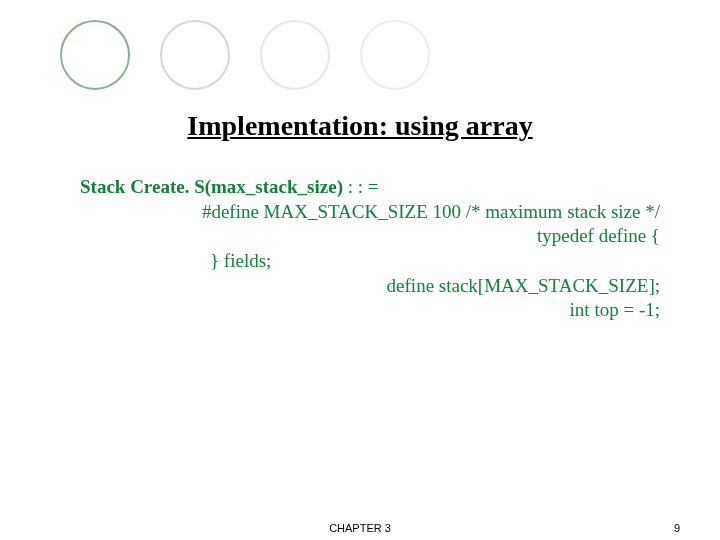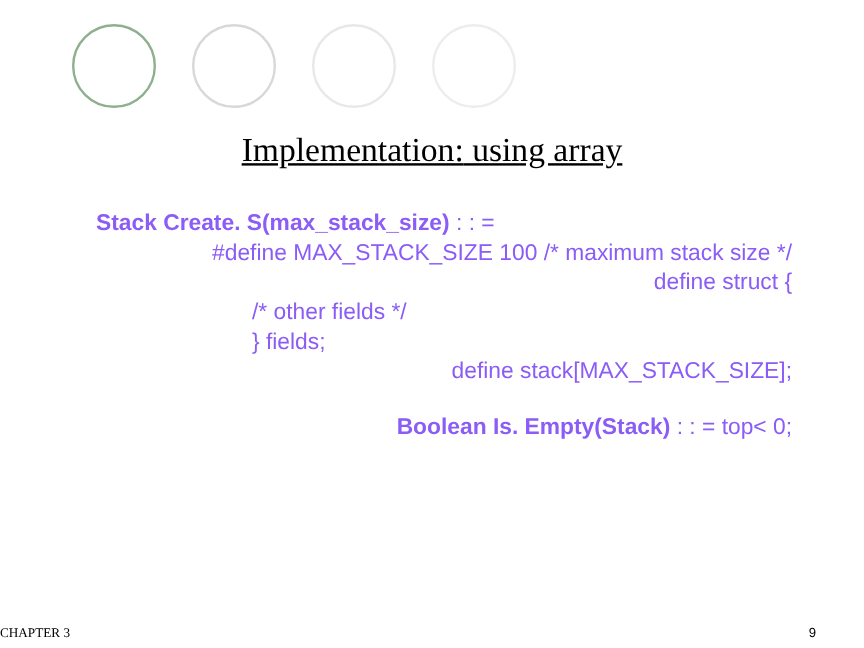--- a/index.html
+++ b/index.html
@@ -33,48 +33,49 @@
     top: 110px;
     left: 0;
     width: 100%;
     text-align: center;
   }
   .title {
     font-family: "Times New Roman", Times, serif;
     font-size: 28px;
     color: #000;
   }
-  .title .bold { font-weight: normal; text-decoration: underline; }
-  .title .rest { text-decoration: underline; font-weight: normal; }
+  .title .bold { font-weight: bold; text-decoration: underline; }
+  .title .rest { text-decoration: underline; font-weight: bold; }
   .body {
     position: absolute;
     top: 175px;
     left: 80px;
     right: 60px;
     font-size: 19px;
-    color: #8b5cf6;
+    color: #15803d;
     line-height: 1.3;
+    font-family: Liberation Serif, serif;
   }
   .block { margin-bottom: 22px; }
   .sig { font-weight: bold; }
   .l1 { padding-left: 32px; text-align: right; }
   .l2 { padding-left: 130px; }
   .footer {
     position: absolute;
     bottom: 18px;
     left: 0;
     width: 100%;
     font-size: 11px;
     color: #000;
   }
   .chapter {
     position: absolute;
     left: 0;
     width: 100%;
-    font-family: Liberation Serif, serif;
+    text-align: center;
   }
   .pagenum {
     position: absolute;
     right: 40px;
   }
 </style>
 </head>
 <body>
 
 <div class="circles">
@@ -90,29 +91,26 @@
   </span>
 </div>
 
 <div class="body">
 
   <div class="block">
     <div>
       <span class="sig">Stack Create. S(max_stack_size) </span><span>: : =</span>
     </div>
     <div class="l1">#define MAX_STACK_SIZE 100 /* maximum stack size */</div>
-    <div class="l1">define struct {</div>
-    <div class="l2">/* other fields */</div>
+    <div class="l1">typedef define {</div>
     <div class="l2">} fields;</div>
     <div class="l1">define stack[MAX_STACK_SIZE];</div>
+    <div class="l1">int top = -1;</div>
   </div>
 
-  <div class="block l1">
-    <span class="sig">Boolean Is. Empty(Stack)</span><span> : : = top&lt; 0;</span>
-  </div>
 
 
 </div>
 
 <div class="footer">
   <span class="chapter">CHAPTER 3</span>
   <span class="pagenum">9</span>
 </div>
 
 </body></html>

